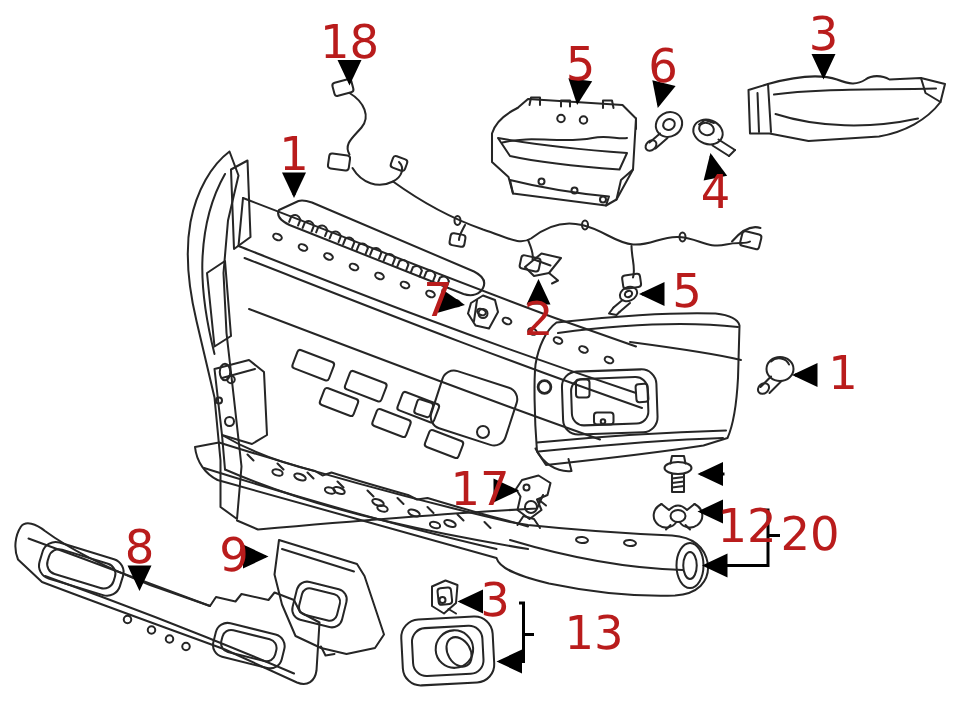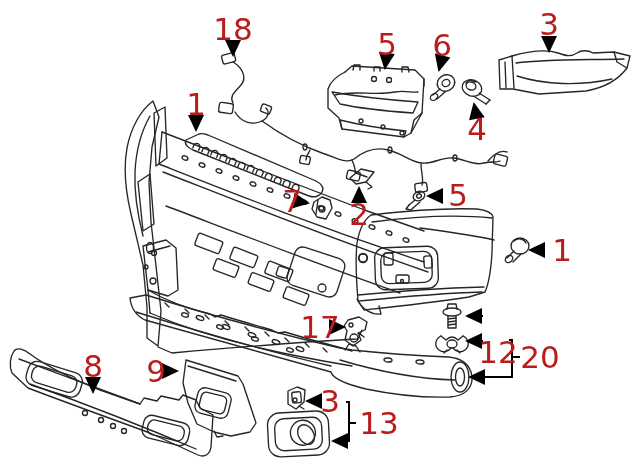--- a/index.html
+++ b/index.html
@@ -322,20 +322,20 @@
 <div class="callout" style="left:359px;top:214px">2</div>
 <div class="callout" style="left:549px;top:24px">3</div>
 <div class="callout" style="left:477px;top:129px">4</div>
 <div class="callout" style="left:387px;top:44px">5</div>
 <div class="callout" style="left:442px;top:45px">6</div>
 <div class="callout" style="left:292px;top:201px">7</div>
 <div class="callout" style="left:93px;top:366px">8</div>
 <div class="callout" style="left:156px;top:371px">9</div>
 <div class="callout" style="left:540px;top:357px">20</div>
 <div class="callout" style="left:498px;top:352px">12</div>
-<div class="callout" style="left:379px;top:423px">13</div>
+<div class="callout" style="left:396px;top:423px">13</div>
 <div class="callout" style="left:562px;top:250px">1</div>
 <div class="callout" style="left:330px;top:401px">3</div>
 <div class="callout" style="left:458px;top:195px">5</div>
 <div class="callout" style="left:320px;top:327px">17</div>
 <div class="callout" style="left:233px;top:29px">18</div>
 
 </div>
 
 </body></html>

